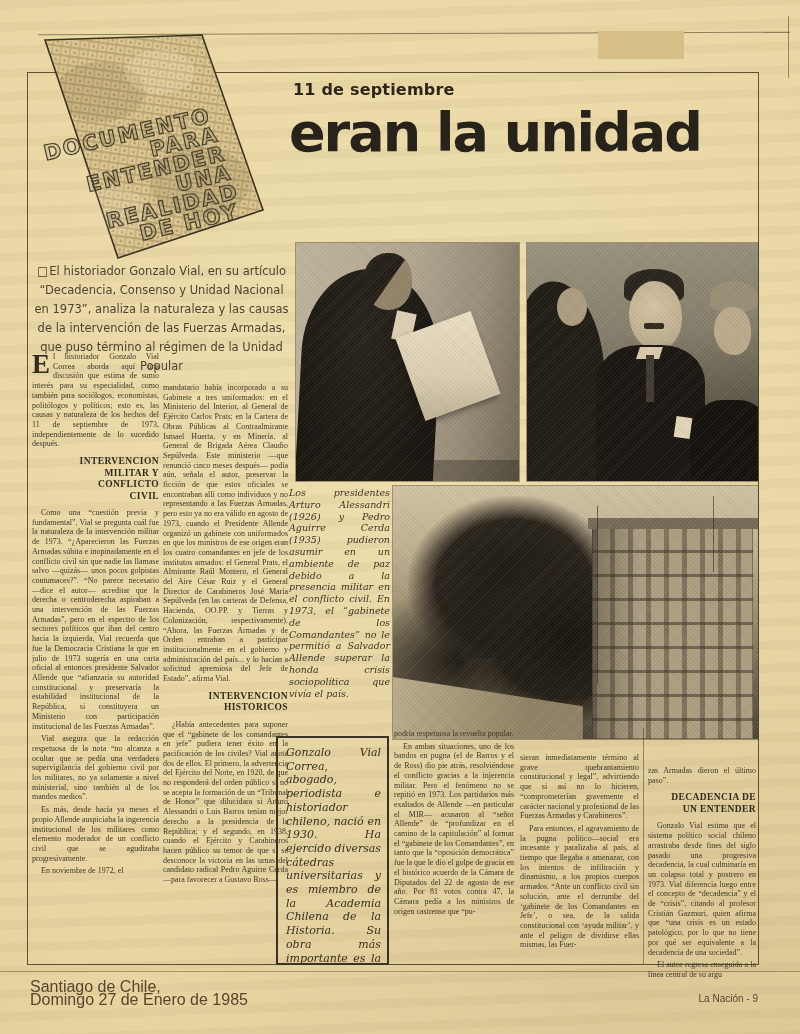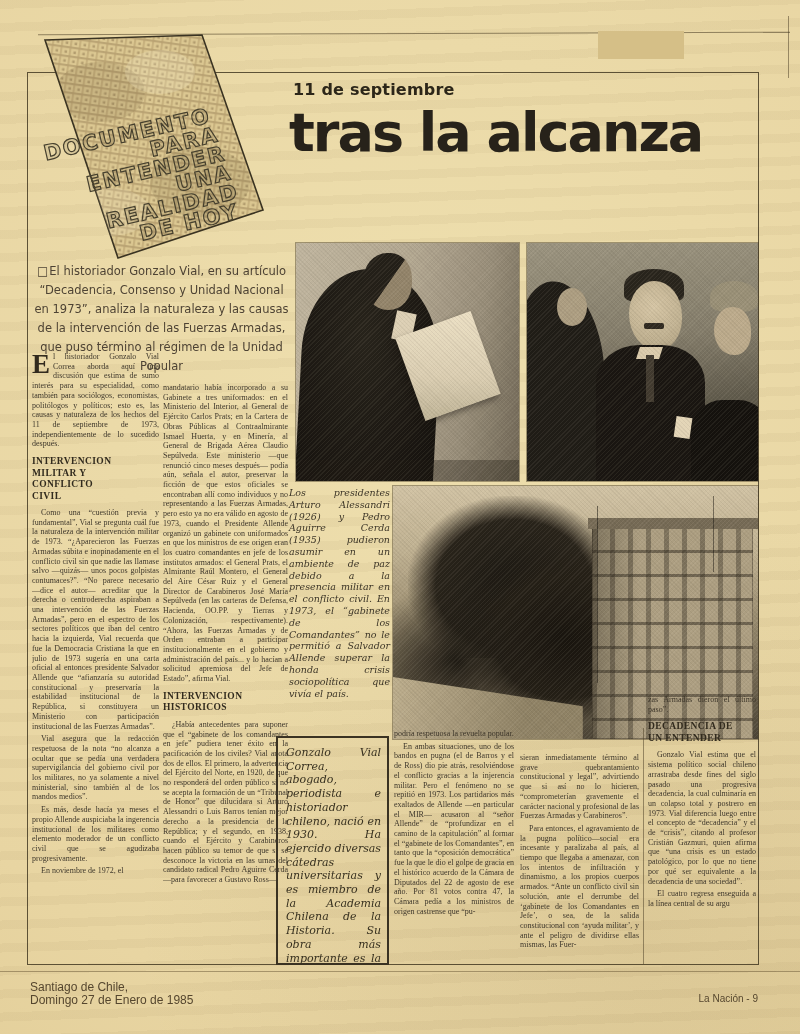--- a/index.html
+++ b/index.html
@@ -31,23 +31,23 @@
   .lede .bullet{font-size:12px;margin-right:1px;}
   
   .col{position:absolute;font-family:"Liberation Serif",serif;font-size:8px;line-height:9.7px;
     color:#3e372b;text-align:justify;overflow:hidden;hyphens:auto;-webkit-hyphens:auto;}
   .col p{margin:0 0 3px 0;}
   .col p.ind{text-indent:9px;}
   .col-1{left:32px;top:352px;width:127px;height:611px;}
   .col-2{left:163px;top:352px;width:125px;height:611px;margin-top:31px;}
   .col-4{left:394px;top:729px;width:120px;height:234px;}
   .col-5{left:520px;top:753px;width:119px;height:234px;}
-  .col-6{left:648px;top:695px;width:108px;height:234px;}
+  .col-6{left:648px;top:766px;width:108px;height:234px;}
   .sec-heading{font-family:"Liberation Serif",serif;font-weight:bold;font-size:9.5px;line-height:11.5px;
-    color:#322b1e;text-align:left;letter-spacing:.4px;white-space:pre-line;margin:7px 0 6px 0;}
+    color:#322b1e;text-align:right;letter-spacing:.4px;white-space:pre-line;margin:7px 0 6px 0;}
   .dropcap{float:left;font-family:"Liberation Serif",serif;font-weight:bold;font-size:27px;line-height:22px;
     padding:1px 3px 0 0;color:#322b1e;}
   
   .photo{position:absolute;overflow:hidden;box-shadow:0 0 0 1px rgba(60,48,28,.45);
     filter:sepia(.22) contrast(.97) brightness(1.01);}
   .photo::after{content:"";position:absolute;inset:0;pointer-events:none;
     background:repeating-linear-gradient(45deg, rgba(35,28,18,.06) 0 1px, rgba(0,0,0,0) 1px 3px),
                repeating-linear-gradient(-45deg, rgba(255,250,235,.06) 0 1px, rgba(0,0,0,0) 1px 3px);}
   .shape{position:absolute;}
   .photo-1{left:296px;top:243px;width:223px;height:238px;
@@ -99,21 +99,21 @@
     clip-path:polygon(0 28%, 100% 62%, 100% 100%, 0 100%);}
   .p3-pole1{left:56%;top:8%;width:1px;height:70%;background:rgba(20,16,10,.55);}
   .p3-pole2{right:12%;top:4%;width:1px;height:30%;background:rgba(20,16,10,.5);}
   
   .caption{position:absolute;left:289px;top:487px;width:101px;font-family:"DejaVu Serif",serif;
     font-style:italic;font-size:9.5px;line-height:11.8px;color:#3c3527;text-align:justify;}
   .profile-box{position:absolute;left:276px;top:736px;width:113px;height:229px;box-sizing:border-box;
     border:2px solid #3a3222;padding:8px 6px 6px 8px;font-family:"DejaVu Serif",serif;font-style:italic;
     font-size:11px;line-height:13.7px;color:#37301f;text-align:justify;overflow:hidden;}
   
-  .footer-left{position:absolute;left:30px;top:981px;font-size:12px;line-height:12.5px;color:#55462e;}
+  .footer-left{position:absolute;left:30px;top:981px;font-size:16px;line-height:12.5px;color:#55462e;}
   .footer-right{position:absolute;right:42px;top:993px;font-size:10px;color:#55462e;}
 </style>
 </head>
 <body>
 
 <div class="page">
 
   <div class="top-rule"></div>
   <div class="corner-rule"></div>
   <div class="scan-smudge"></div>
@@ -141,21 +141,21 @@
     <text class="badge-line" x="192" y="110" text-anchor="end" transform="rotate(-13 192 110)">DOCUMENTO</text>
     <text class="badge-line" x="200" y="129" text-anchor="end" transform="rotate(-13 200 129)">PARA</text>
     <text class="badge-line" x="207" y="148" text-anchor="end" transform="rotate(-13 207 148)">ENTENDER</text>
     <text class="badge-line" x="213" y="167" text-anchor="end" transform="rotate(-13 213 167)">UNA</text>
     <text class="badge-line" x="220" y="186" text-anchor="end" transform="rotate(-13 220 186)">REALIDAD</text>
     <text class="badge-line" x="220" y="206" text-anchor="end" transform="rotate(-13 220 206)">DE HOY</text>
   </svg>
 
   <div class="kicker">11 de septiembre</div>
   <div class="headline">
-    <div>tras la alcanza</div>
+    <div>eran la unidad</div>
   </div>
 
   <div class="lede">
     <span class="bullet">□</span><span>El historiador Gonzalo Vial, en su artículo “Decadencia, Consenso y Unidad Nacional en 1973”, analiza la naturaleza y las causas de la intervención de las Fuerzas Armadas, que puso término al régimen de la Unidad Popular</span>
   </div>
 
   <div class="photo photo-1">
     <div class="shape p1-figure"></div>
     <div class="shape p1-head"></div>
     <div class="shape p1-collar"></div>
@@ -219,21 +219,21 @@
   <div class="col col-5">
     <p>sieran inmediatamente término al grave quebrantamiento constitucional y legal”, advirtiendo que si así no lo hicieren, “comprometerían gravemente el carácter nacional y profesional de las Fuerzas Armadas y Carabineros”.</p>
     <p class="ind">Para entonces, el agravamiento de la pugna político—social era incesante y paralizaba al país, al tiempo que llegaba a amenazar, con los intentos de infiltración y dinamismo, a los propios cuerpos armados. “Ante un conflicto civil sin solución, ante el derrumbe del ‘gabinete de los Comandantes en Jefe’, o sea, de la salida constitucional con ‘ayuda militar’, y ante el peligro de dividirse ellas mismas, las Fuer-</p>
   </div>
 
   <div class="col col-6">
     <p>zas Armadas dieron el último paso”.</p>
     <div class="sec-heading">DECADENCIA DE
 UN ENTENDER</div>
     <p class="ind">Gonzalo Vial estima que el sistema político social chileno arrastraba desde fines del siglo pasado una progresiva decadencia, la cual culminaría en un colapso total y postrero en 1973. Vial diferencia luego entre el concepto de “decadencia” y el de “crisis”, citando al profesor Cristián Gazmuri, quien afirma que “una crisis es un estado patológico, por lo que no tiene por qué ser equivalente a la decadencia de una sociedad”.</p>
-    <p class="ind">El cuatro regresa enseguida a la línea central de su argu</p>
+    <p class="ind">El autor regresa enseguida a la línea central de su argu</p>
   </div>
 
   <div class="column-rule"></div>
   <div class="bottom-rule"></div>
 
   <div class="footer-left">
     <div>Santiago de Chile,</div>
     <div>Domingo 27 de Enero de 1985</div>
   </div>
   <div class="footer-right">La Nación - 9</div>

